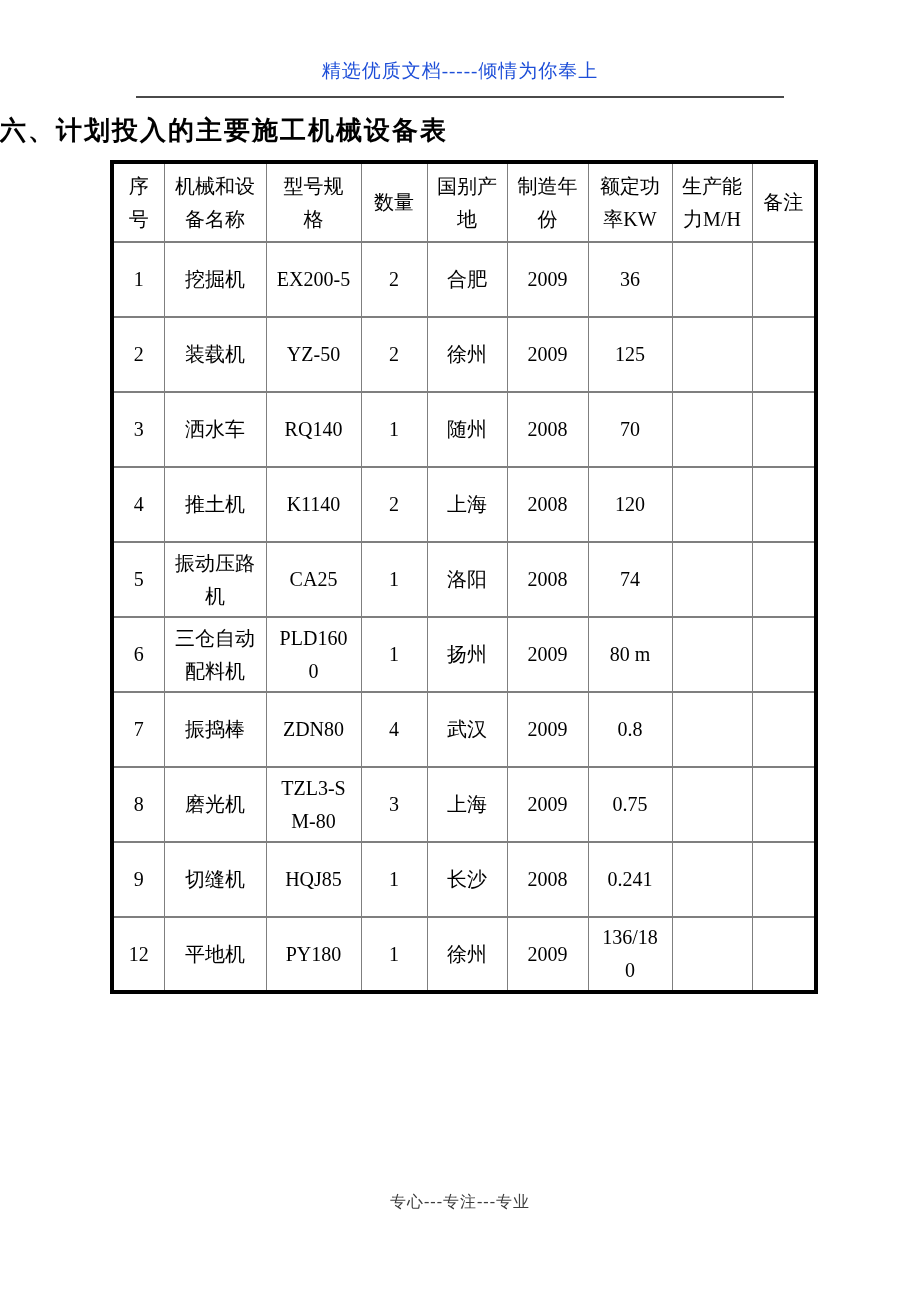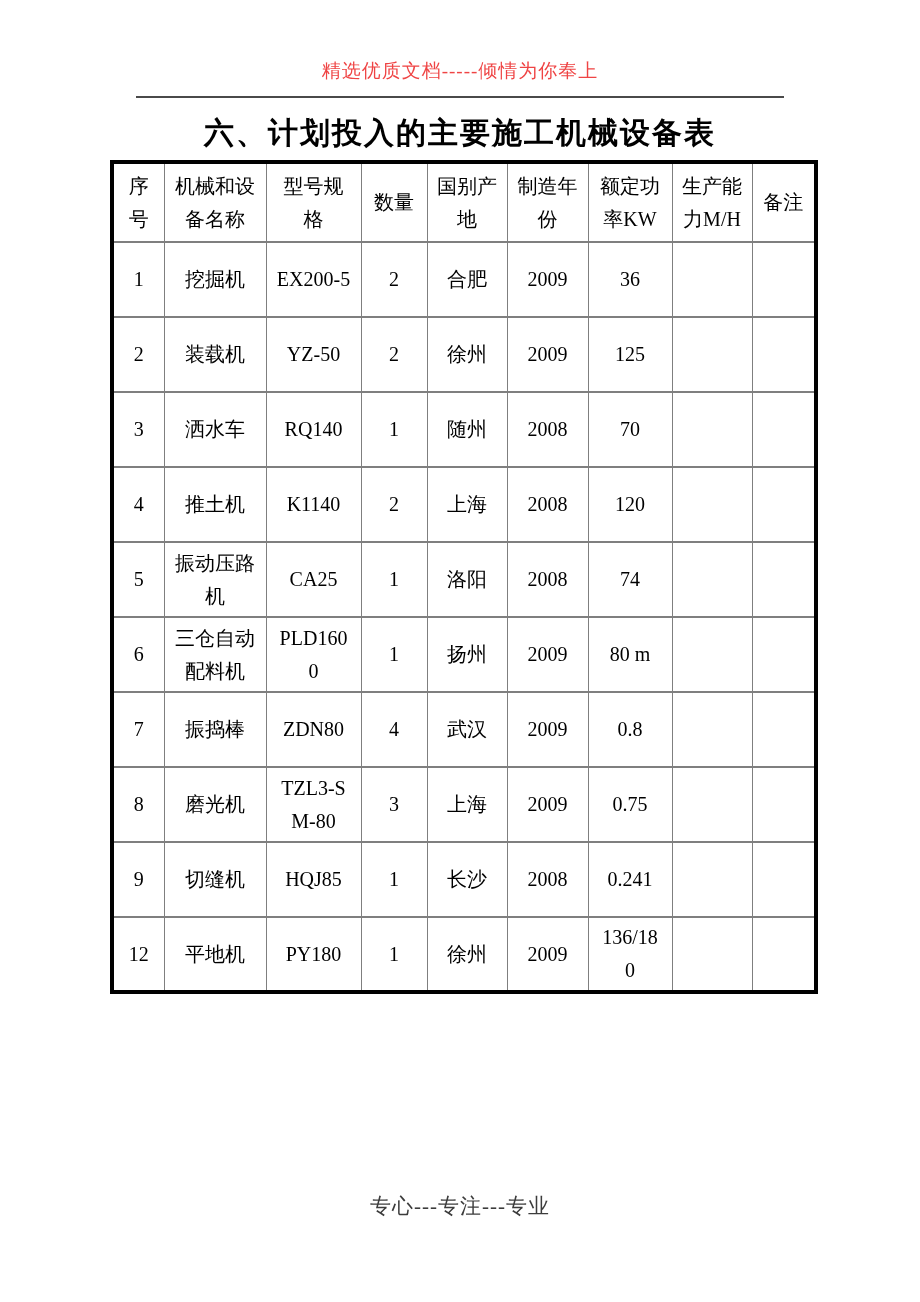--- a/index.html
+++ b/index.html
@@ -14,37 +14,36 @@
     color: #000;
     overflow: hidden;
   }
   .doc-header {
     position: absolute;
     top: 58px;
     left: 0;
     width: 100%;
     text-align: center;
     font-size: 19px;
-    color: #ef4444;
+    color: #1d4ed8;
     letter-spacing: 1px;
   }
   .header-rule {
     position: absolute;
     top: 96px;
     left: 136px;
     width: 648px;
     border-top: 2px solid #4a4a4a;
   }
   .doc-title {
     position: absolute;
     top: 113px;
     left: 0;
     width: 100%;
-    text-align: center;
-    font-size: 30px;
+    font-size: 26px;
     font-weight: bold;
     letter-spacing: 2px;
     color: #000;
   }
   .equipment-table {
     position: absolute;
     top: 160px;
     left: 110px;
     width: 704px;
     border-collapse: collapse;
@@ -74,21 +73,21 @@
     word-break: break-all;
   }
   .equipment-table thead th { height: 80px; }
   .equipment-table tbody td { height: 75px; }
   .doc-footer {
     position: absolute;
     top: 1192px;
     left: 0;
     width: 100%;
     text-align: center;
-    font-size: 21px;
+    font-size: 16px;
     color: #3c3c3c;
     letter-spacing: 1px;
   }
 </style>
 </head>
 <body>
 
 <div class="page">
 
   <div class="doc-header">精选优质文档-----倾情为你奉上</div>

